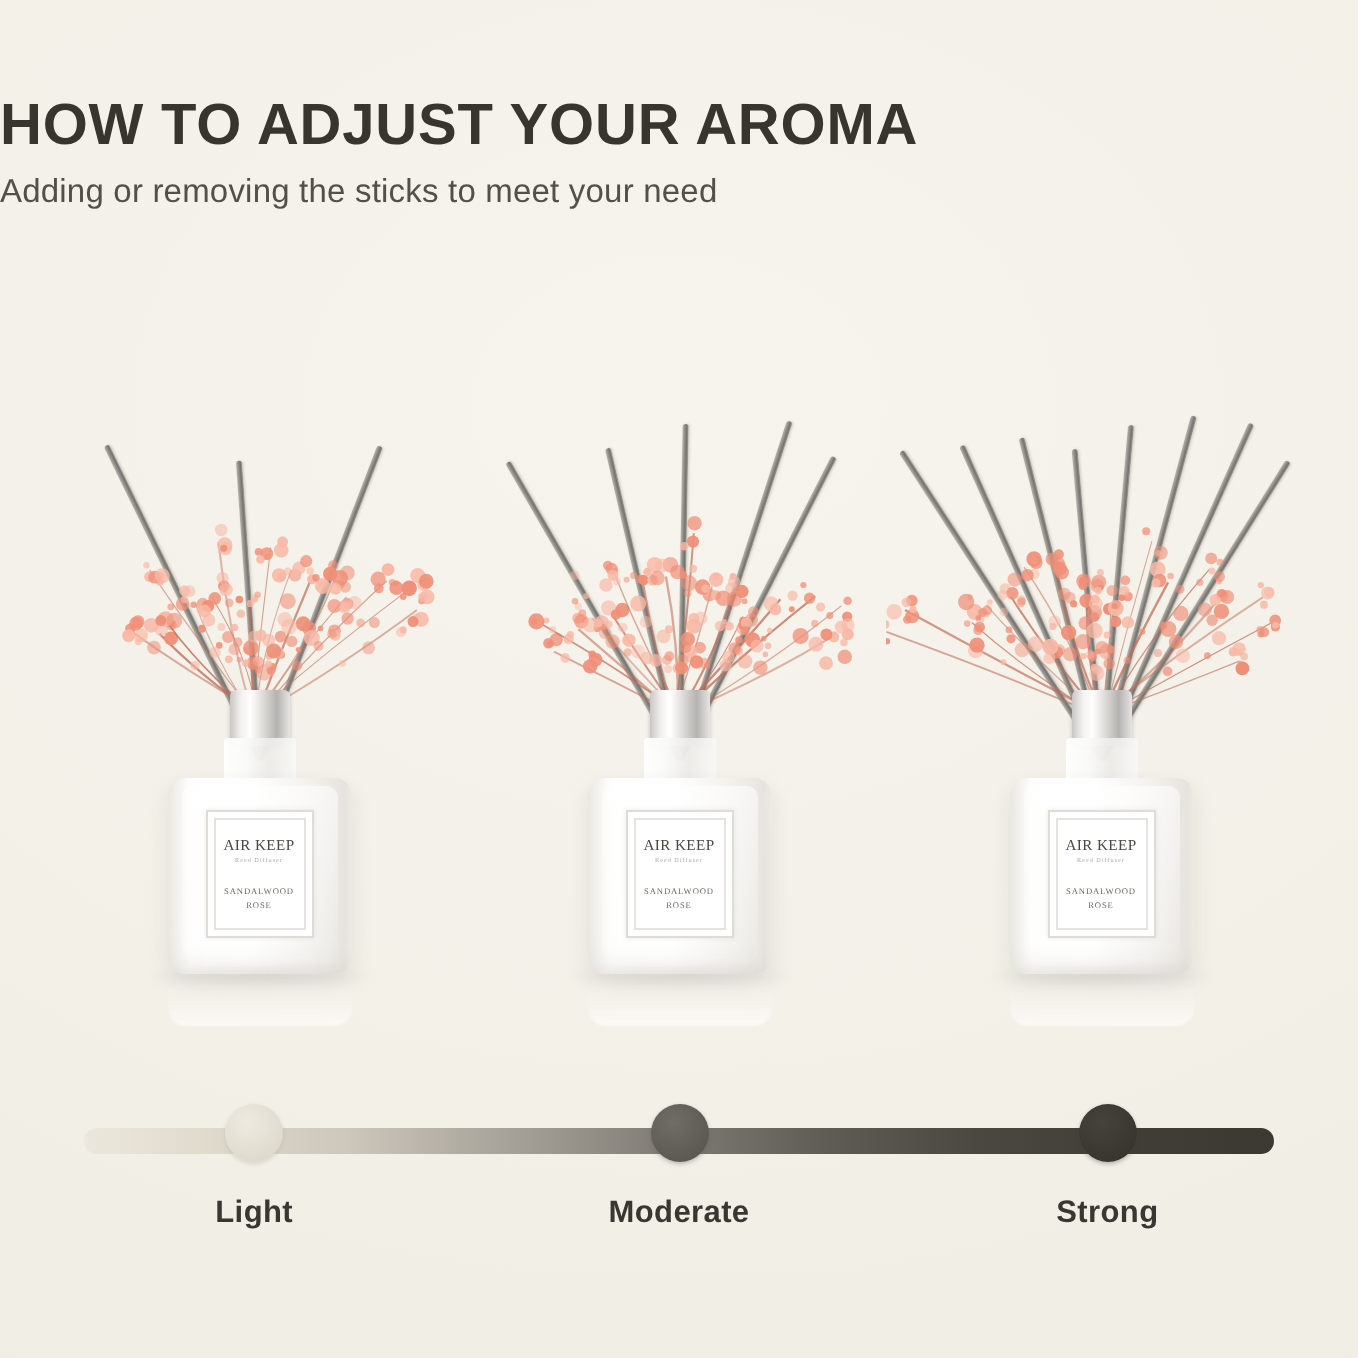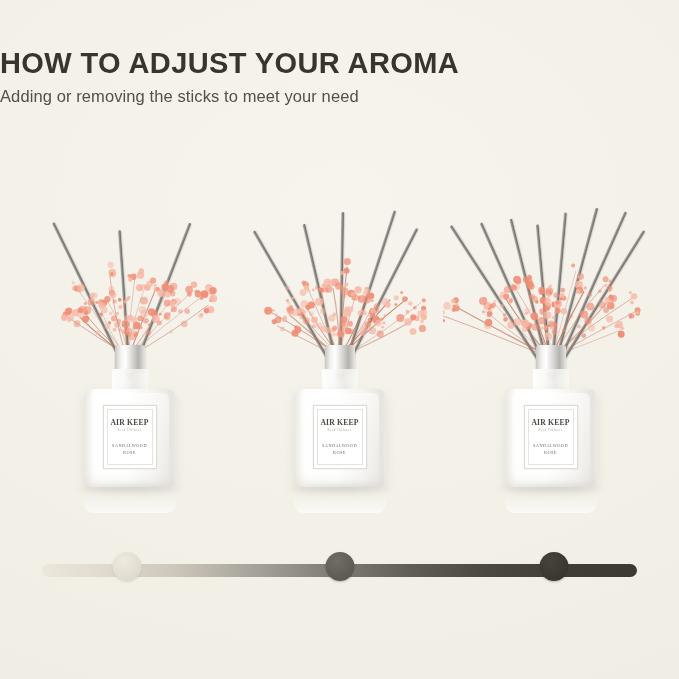--- a/index.html
+++ b/index.html
@@ -179,21 +179,21 @@
     align-items: center;
     justify-content: center;
     gap: 2px;
   }
   .brand {
     font-family: "Liberation Serif", serif;
     font-size: 7.6px;
     letter-spacing: 0.2px;
     color: #4a4843;
     white-space: nowrap;
-    font-weight: bold;
+    font-weight: normal;
   }
   .brand-sub {
     font-family: "Liberation Serif", serif;
     font-size: 3.1px;
     letter-spacing: 0.5px;
     color: #a9a7a2;
     white-space: nowrap;
     margin-top: -1px;
   }
   .scent {
@@ -885,14 +885,19 @@
         <div class="ground-shadow"></div>
       </div>
     </div>
 
   <div id="slider">
     <div id="track"></div>
     <div class="knob k0" style="left: 14.3%;"></div>
     <div class="knob k1" style="left: 50%;"></div>
     <div class="knob k2" style="left: 86%;"></div>
   </div>
+  <div id="slider-labels">
+    <div class="slider-label l0" style="left: 14.3%;">Light</div>
+    <div class="slider-label l1" style="left: 50%;">Moderate</div>
+    <div class="slider-label l2" style="left: 86%;">Strong</div>
+  </div>
 
 </div>
 
 </body></html>

